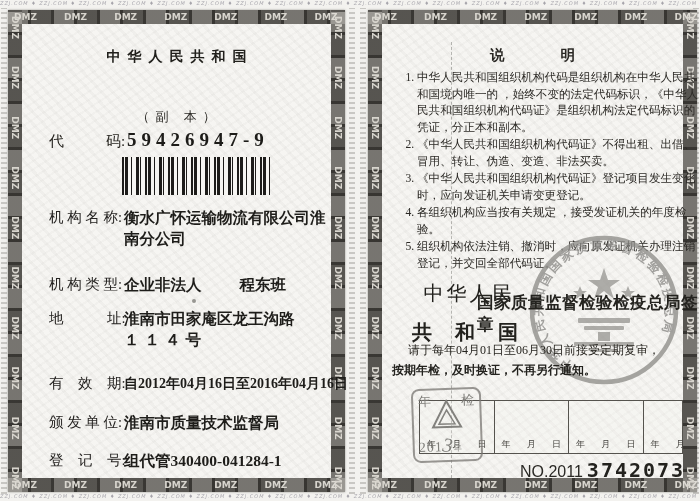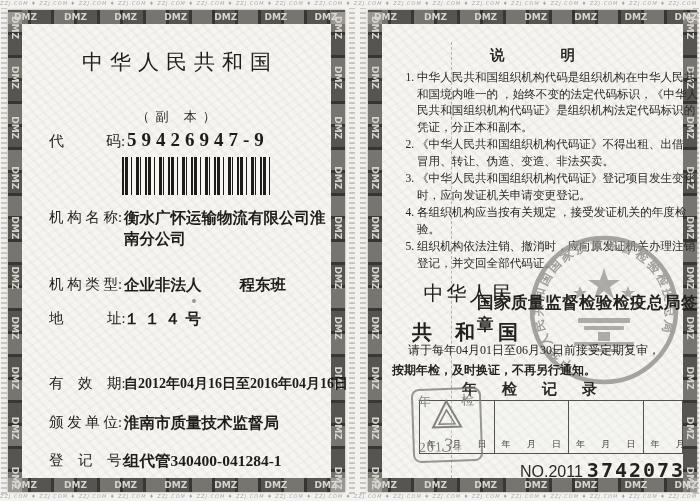--- a/index.html
+++ b/index.html
@@ -46,21 +46,21 @@
   .dmz.top{top:0;}
   .dmz.bottom{bottom:0;}
   .dmz.v{top:0;bottom:0;width:14px;writing-mode:vertical-rl;
     background-image:repeating-linear-gradient(0deg,
       rgba(235,232,226,.30) 0 20px, rgba(30,28,25,.35) 20px 23px,
       rgba(150,148,142,.22) 23px 43px, rgba(30,28,25,.3) 43px 46px);}
   .dmz.left{left:0;}
   .dmz.right{right:0;}
   
   .lp-title1{position:absolute;left:0;right:0;top:24px;text-align:center;
-    font-size:21px;font-weight:normal;letter-spacing:7px;text-indent:7px;color:#21201c;}
+    font-size:14px;font-weight:bold;letter-spacing:7px;text-indent:7px;color:#21201c;}
   .lp-title2{position:absolute;left:0;right:0;top:50px;text-align:center;
     font-size:24px;font-weight:bold;letter-spacing:7px;text-indent:7px;color:#21201c;}
   .lp-sub{position:absolute;left:5px;right:0;top:84px;text-align:center;
     font-size:13px;letter-spacing:6px;color:#2a2824;}
   .code-row{position:absolute;left:27px;top:105px;width:280px;height:22px;}
   .code-lab1{position:absolute;left:0;top:3px;font-size:15px;}
   .code-lab2{position:absolute;left:57px;top:3px;font-size:15px;}
   .code-val{position:absolute;left:78px;top:0;font-size:19px;font-weight:bold;
     letter-spacing:5px;color:#1d1c19;}
   .barcode{position:absolute;left:100px;top:133px;width:148px;height:38px;
@@ -157,21 +157,21 @@
     </div>
 
     <div class="frow" style="top:251px">
       <span class="flabel">机 构 类 型:</span>
       <span class="fval" style="white-space:nowrap"><span>企业非法人</span><span class="type-extra">程东班</span></span>
     </div>
     <div class="smudge" style="left:170px;top:275px"></div>
 
     <div class="frow" style="top:285px">
       <span class="flabel">地　　　址:</span>
-      <span class="fval"><span class="l2 addr2">１１４号</span></span>
+      <span class="fval"><span>淮南市田家庵区龙王沟路</span><span class="l2 addr2">１１４号</span></span>
     </div>
 
     <div class="frow" style="top:350px">
       <span class="flabel">有　效　期:</span>
       <span class="fval valid-val">自2012年04月16日至2016年04月16日</span>
     </div>
 
     <div class="frow" style="top:389px">
       <span class="flabel">颁 发 单 位:</span>
       <span class="fval" style="white-space:nowrap">淮南市质量技术监督局</span>
@@ -232,21 +232,20 @@
           <rect x="70" y="98" width="12" height="9"></rect>
           <rect x="46" y="108" width="60" height="4" rx="1"></rect>
           <rect x="62" y="115" width="28" height="3" rx="1"></rect>
         </g>
       </svg>
     </div>
 
     <div class="notice1">请于每年04月01日至06月30日前接受定期复审，</div>
     <div class="notice2">按期年检，及时换证，不再另行通知。</div>
 
-    <div class="rec-head">年检记录</div>
 
     <div class="rec-table">
       <div class="rec-cell">
           <span class="rec-date">年 月 日</span>
         </div>
       <div class="rec-cell">
           <span class="rec-date">年 月 日</span>
         </div>
       <div class="rec-cell">
           <span class="rec-date">年 月 日</span>

